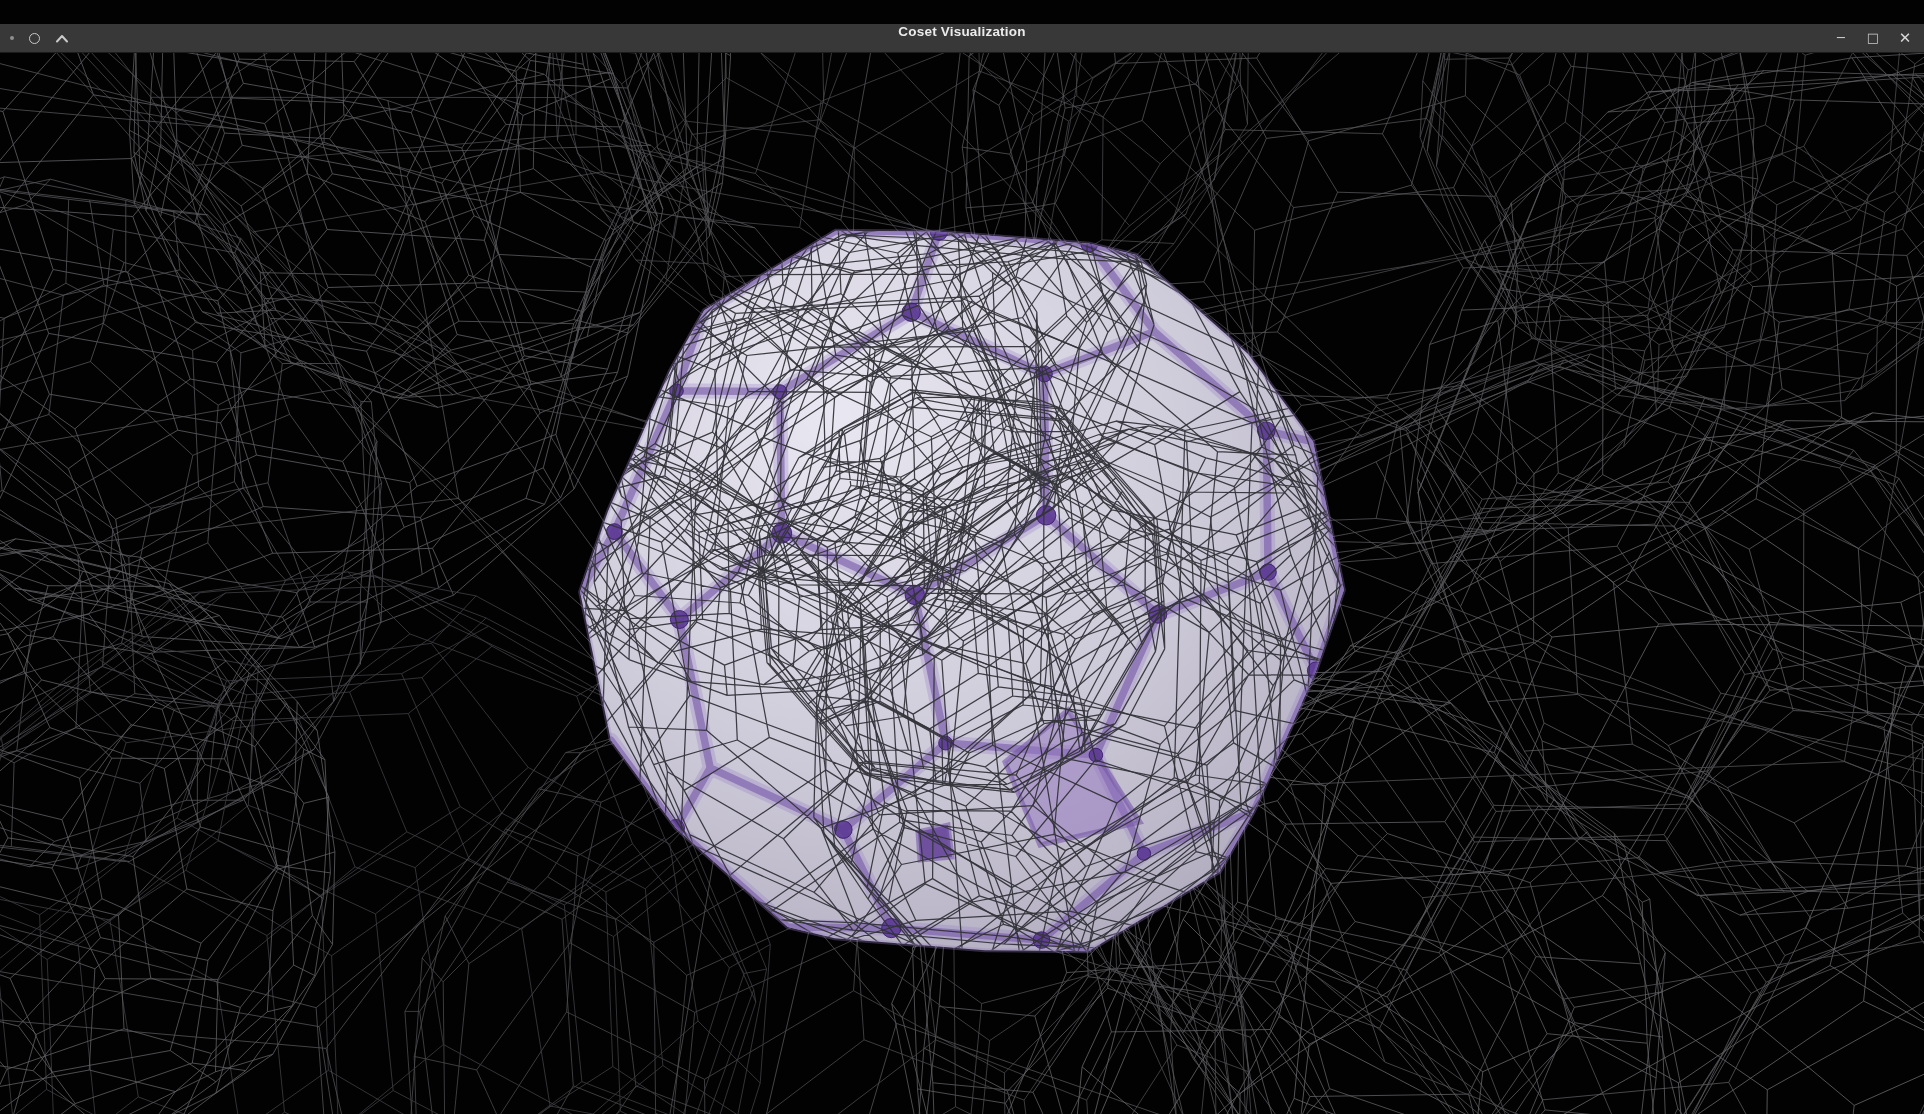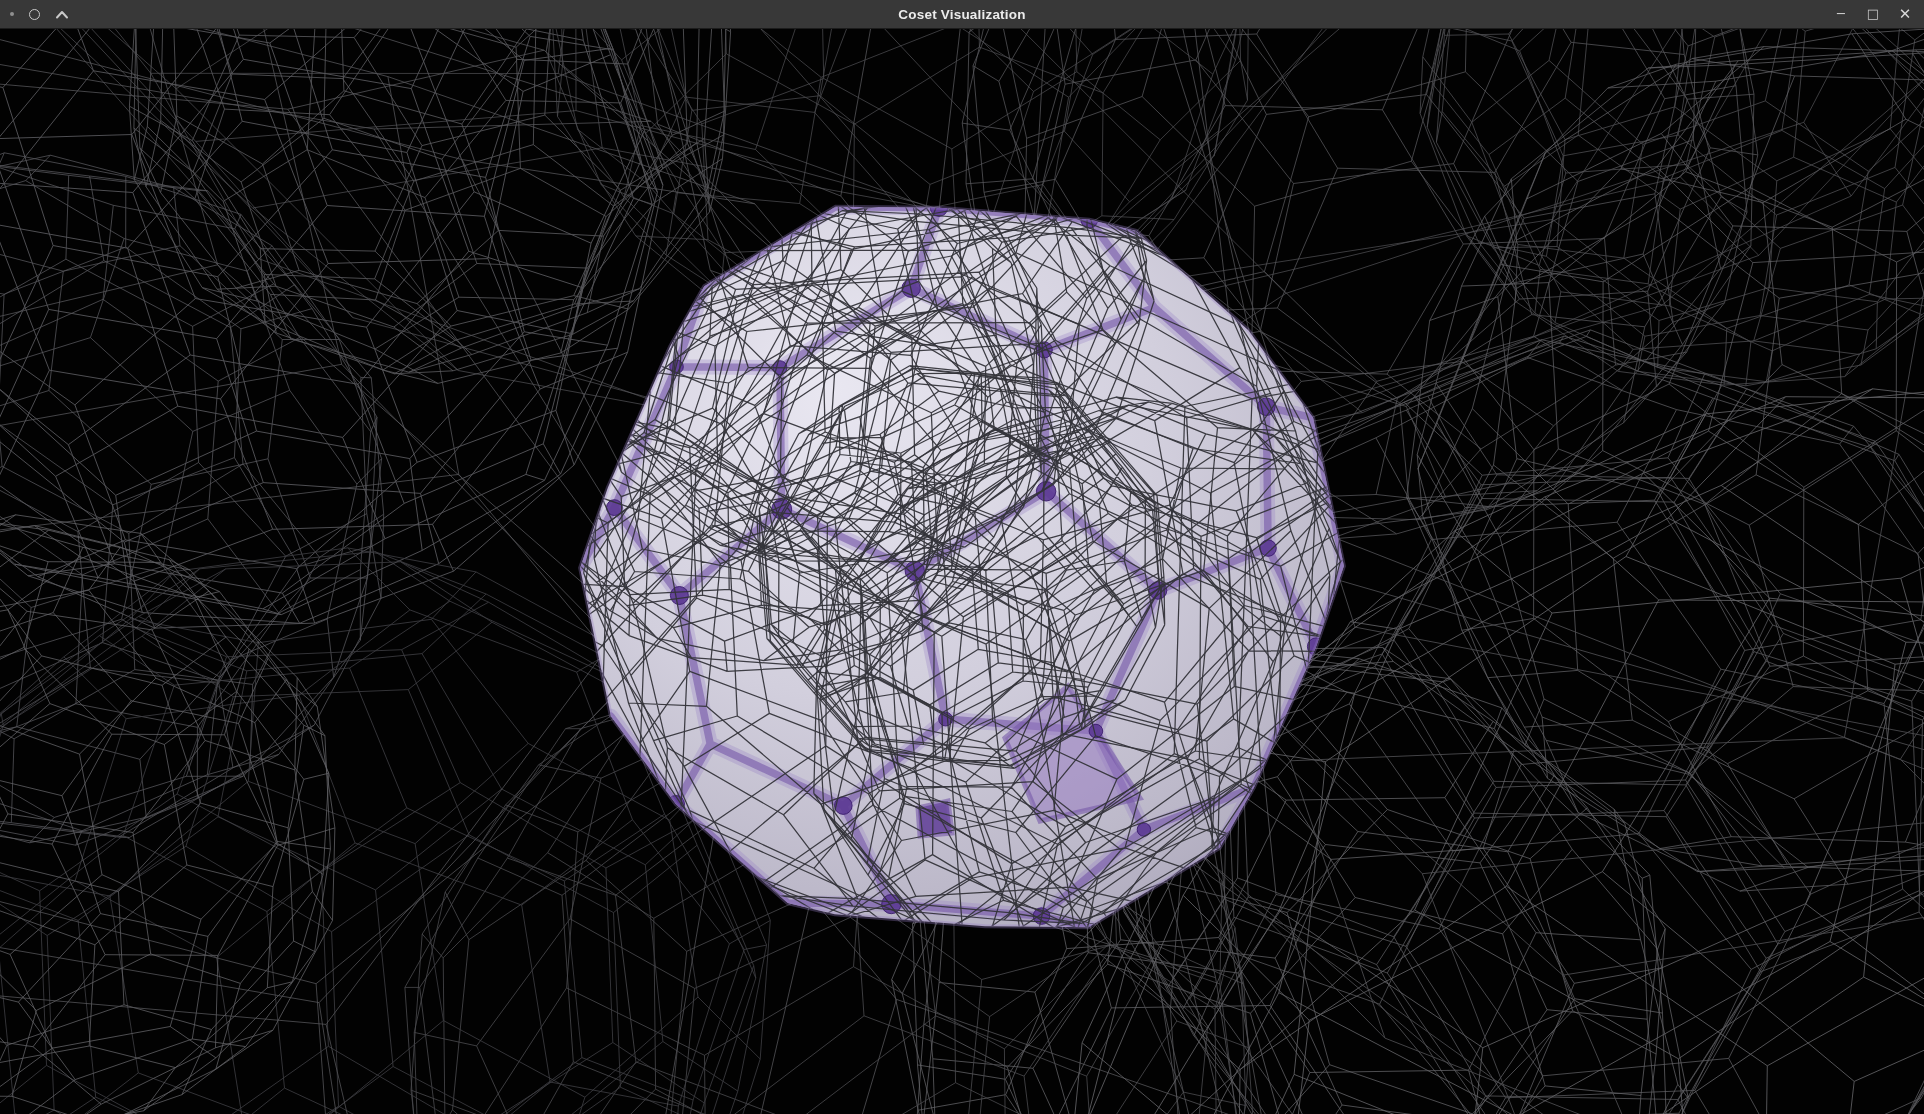--- a/index.html
+++ b/index.html
@@ -1,19 +1,19 @@
 <!DOCTYPE html>
 <html><head>
 <meta charset="utf-8">
 <style>
   html,body{margin:0;padding:0;background:#000;width:1924px;height:1114px;overflow:hidden;
     font-family:"Liberation Sans","DejaVu Sans",sans-serif;}
   .window{width:1924px;height:1114px;display:flex;flex-direction:column;background:#020202;}
-  .titlebar{height:28px;flex:0 0 28px;background:#383838;display:flex;align-items:center;
-    position:relative;border-bottom:1px solid #1c1c1c;user-select:none;}
+  .titlebar{height:28px;flex:0 0 28px;background:#383838;display:flex;
+    position:relative;border-bottom:1px solid #1c1c1c;user-select:none;margin-top:24px;}
   .tb-left{position:absolute;left:10px;top:0;height:28px;display:flex;align-items:center;gap:15px;}
   .dot{width:4px;height:4px;border-radius:50%;background:#8f8f8f;}
   .circle{width:11px;height:11px;border-radius:50%;border:1.6px solid #c9c9c9;box-sizing:border-box;}
   .chev{display:block;}
   .tb-title{flex:1;text-align:center;color:#ececec;font-size:13.5px;font-weight:bold;letter-spacing:.2px;}
   .tb-right{position:absolute;right:10px;top:0;height:28px;display:flex;align-items:center;gap:14px;}
   .winbtn{color:#c9c9c9;font-size:13px;line-height:28px;width:18px;text-align:center;cursor:default;
     font-family:"DejaVu Sans",sans-serif;}
   .winbtn.close{font-size:15px;color:#d8d8d8;}
   .viewport{flex:1;position:relative;}

